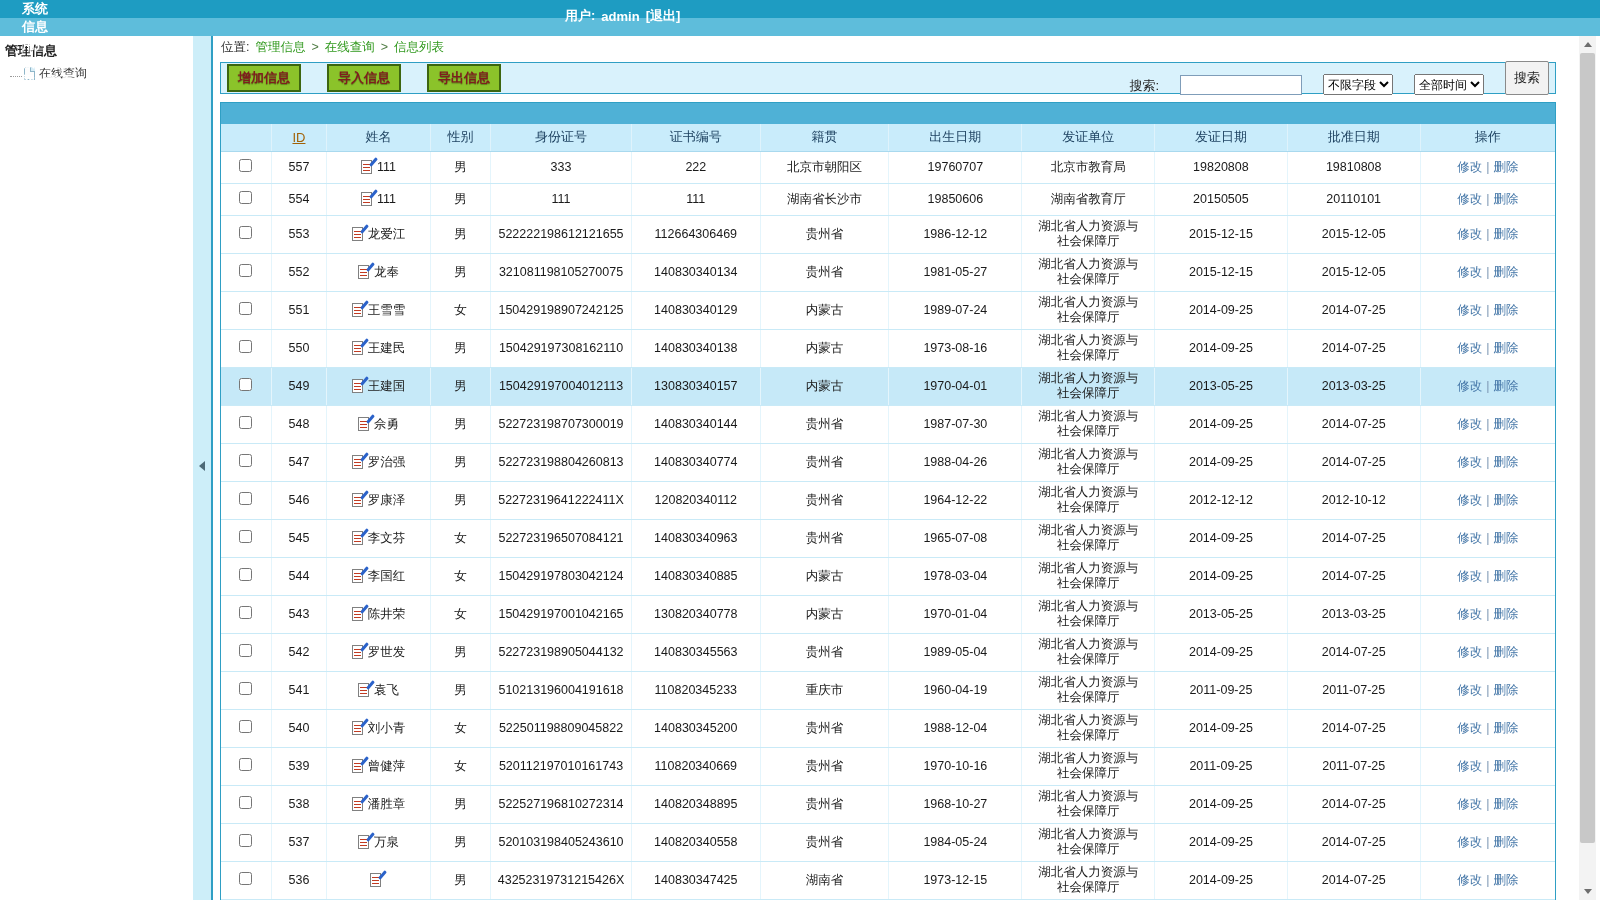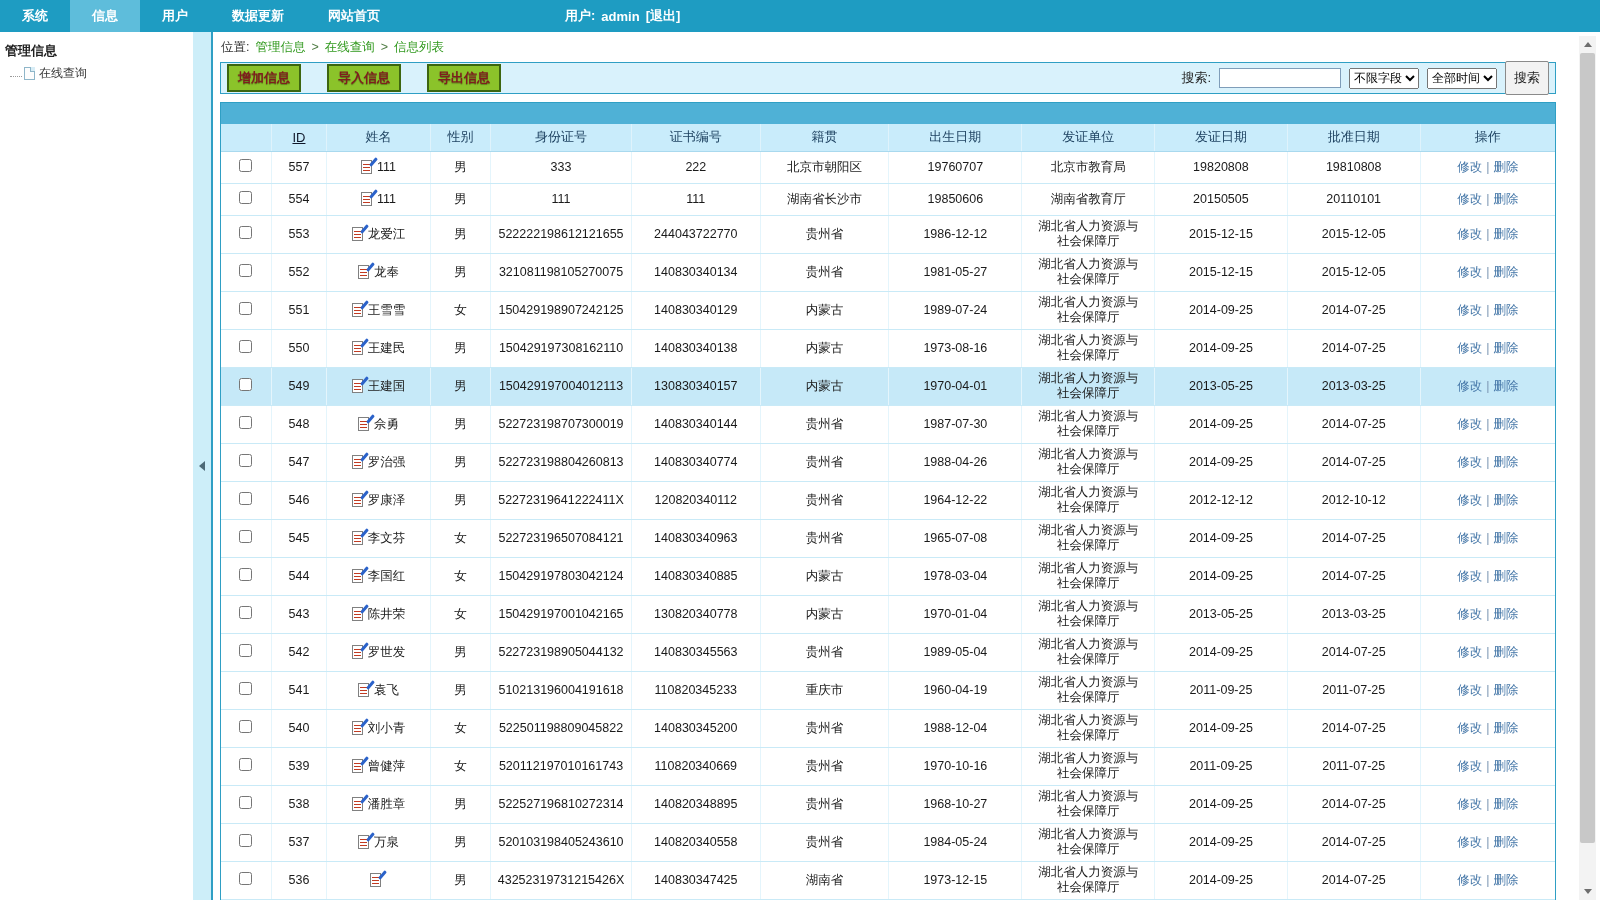--- a/index.html
+++ b/index.html
@@ -1,21 +1,21 @@
 <!DOCTYPE html>
 <html><head>
 <meta charset="utf-8">
 <style>
   * { margin:0; padding:0; box-sizing:border-box; }
   html,body { width:1600px; height:900px; overflow:hidden; background:#fff;
     font-family:"Liberation Sans","DejaVu Sans",sans-serif; }
 
   
   .topnav { position:absolute; left:0; top:0; width:1600px; height:32px;
-    background:#1e9cc2; display:flex; align-items:stretch; z-index:30; }
+    background:#1e9cc2; display:flex; align-items:stretch; z-index:30;flex-direction:column; }
   .nav-item { color:#fff; font-weight:bold; font-size:13px; display:flex;
     align-items:center; padding:0 22px; cursor:pointer; }
   .nav-item.active { background:#5ebddb; }
   .nav-user { position:absolute; left:565px; top:0; height:32px; display:flex;
     align-items:center; gap:6px; color:#fff; font-weight:bold; font-size:13px; }
 
   
   .sidebar { position:absolute; left:0; top:32px; width:193px; height:868px; background:#fff; }
   .sidebar-title { font-size:13px; font-weight:bold; color:#222; padding:10px 0 2px 5px; }
   .tree-item { display:flex; align-items:center; font-size:12px; color:#333;
@@ -37,34 +37,34 @@
   .breadcrumb { height:30px; display:flex; align-items:center; font-size:12.5px;
     color:#333; padding-left:8px; gap:6px; }
   .breadcrumb a { color:#31991e; text-decoration:none; cursor:pointer; }
   .bc-sep { color:#4f7c44; }
 
   .toolbar { margin-left:7px; width:1336px; height:32px; background:#d9f2fc;
     border:1px solid #2f9fc4; display:flex; align-items:center; padding:0 6px; }
   .btn-green { background:#8bc32a; border:2px solid #3d660f; color:#7f1d1d; font-weight:bold;
     font-size:13px; padding:3px 9px; margin-right:26px; cursor:pointer;
     text-shadow:0 1px 1px rgba(0,0,0,.35); font-family:inherit; }
-  .toolbar-right { margin-left:auto; display:flex; align-items:center; gap:8px; font-size:13px; color:#222; }
+  .toolbar-right { margin-left:auto; display:flex; align-items:flex-end; gap:21px; font-size:13px; color:#222; }
   .search-input { width:122px; height:20px; border:1px solid #7f9db9; font-size:12px; padding:0 3px; }
   .toolbar-right select { height:21px; font-size:12px; font-family:inherit; }
   .btn-search { background:#f2f2f2; border:1px solid #8a8a8a; border-radius:2px;
     font-size:13px; padding:7px 8px; cursor:pointer; color:#222; font-family:inherit; }
 
   .table-box { margin-left:7px; margin-top:8px; width:1336px; border:1px solid #2f9fc4; border-top:none; }
   .teal-bar { height:22px; background:#4fb1d6; border-top:1px solid #2f9fc4; }
 
   table.grid { width:100%; border-collapse:collapse; table-layout:fixed; }
   .grid th { background:#c9ecfb; color:#1b3f5e; font-weight:normal; font-size:13px;
     height:27px; border-bottom:1px solid #a9d9ee; border-right:1px solid #dff3fc; text-align:center; }
   .grid th:last-child { border-right:none; }
-  .grid th a { color:#0f172a; text-decoration:underline; cursor:pointer; }
+  .grid th a { color:#a16207; text-decoration:underline; cursor:pointer; }
   .grid td { font-size:12.5px; color:#1a1a1a; text-align:center; vertical-align:middle;
     border-bottom:1px solid #c9eaf7; border-right:1px solid #e4f5fc; background:#fff;
     line-height:15px; overflow:hidden; }
   .grid td:last-child { border-right:none; }
   .grid tr.highlight td { background:#c6e9f8; }
 
   .c-cb{width:50px;} .c-id{width:55px;} .c-name{width:103px;} .c-gender{width:60px;}
   .c-idnum{width:140px;} .c-cert{width:128px;} .c-origin{width:128px;} .c-birth{width:132px;}
   .c-issuer{width:132px;} .c-issued{width:132px;} .c-approved{width:132px;} .c-ops{width:134px;}
 
@@ -226,21 +226,21 @@
     <td><input type="checkbox" style=""></td>
     <td>553</td>
     <td>
       <span class="name-wrap">
         <span class="edit-icon"></span>
         <span>龙爱江</span>
       </span>
     </td>
     <td>男</td>
     <td>522222198612121655</td>
-    <td>244043722770</td>
+    <td>112664306469</td>
     <td>贵州省</td>
     <td>1986-12-12</td>
     <td style="padding:0 10px;">湖北省人力资源与社会保障厅</td>
     <td>2015-12-15</td>
     <td>2015-12-05</td>
     <td class="ops">
       <a>修改</a><span class="sep">|</span><a>删除</a>
     </td>
   </tr>
 

